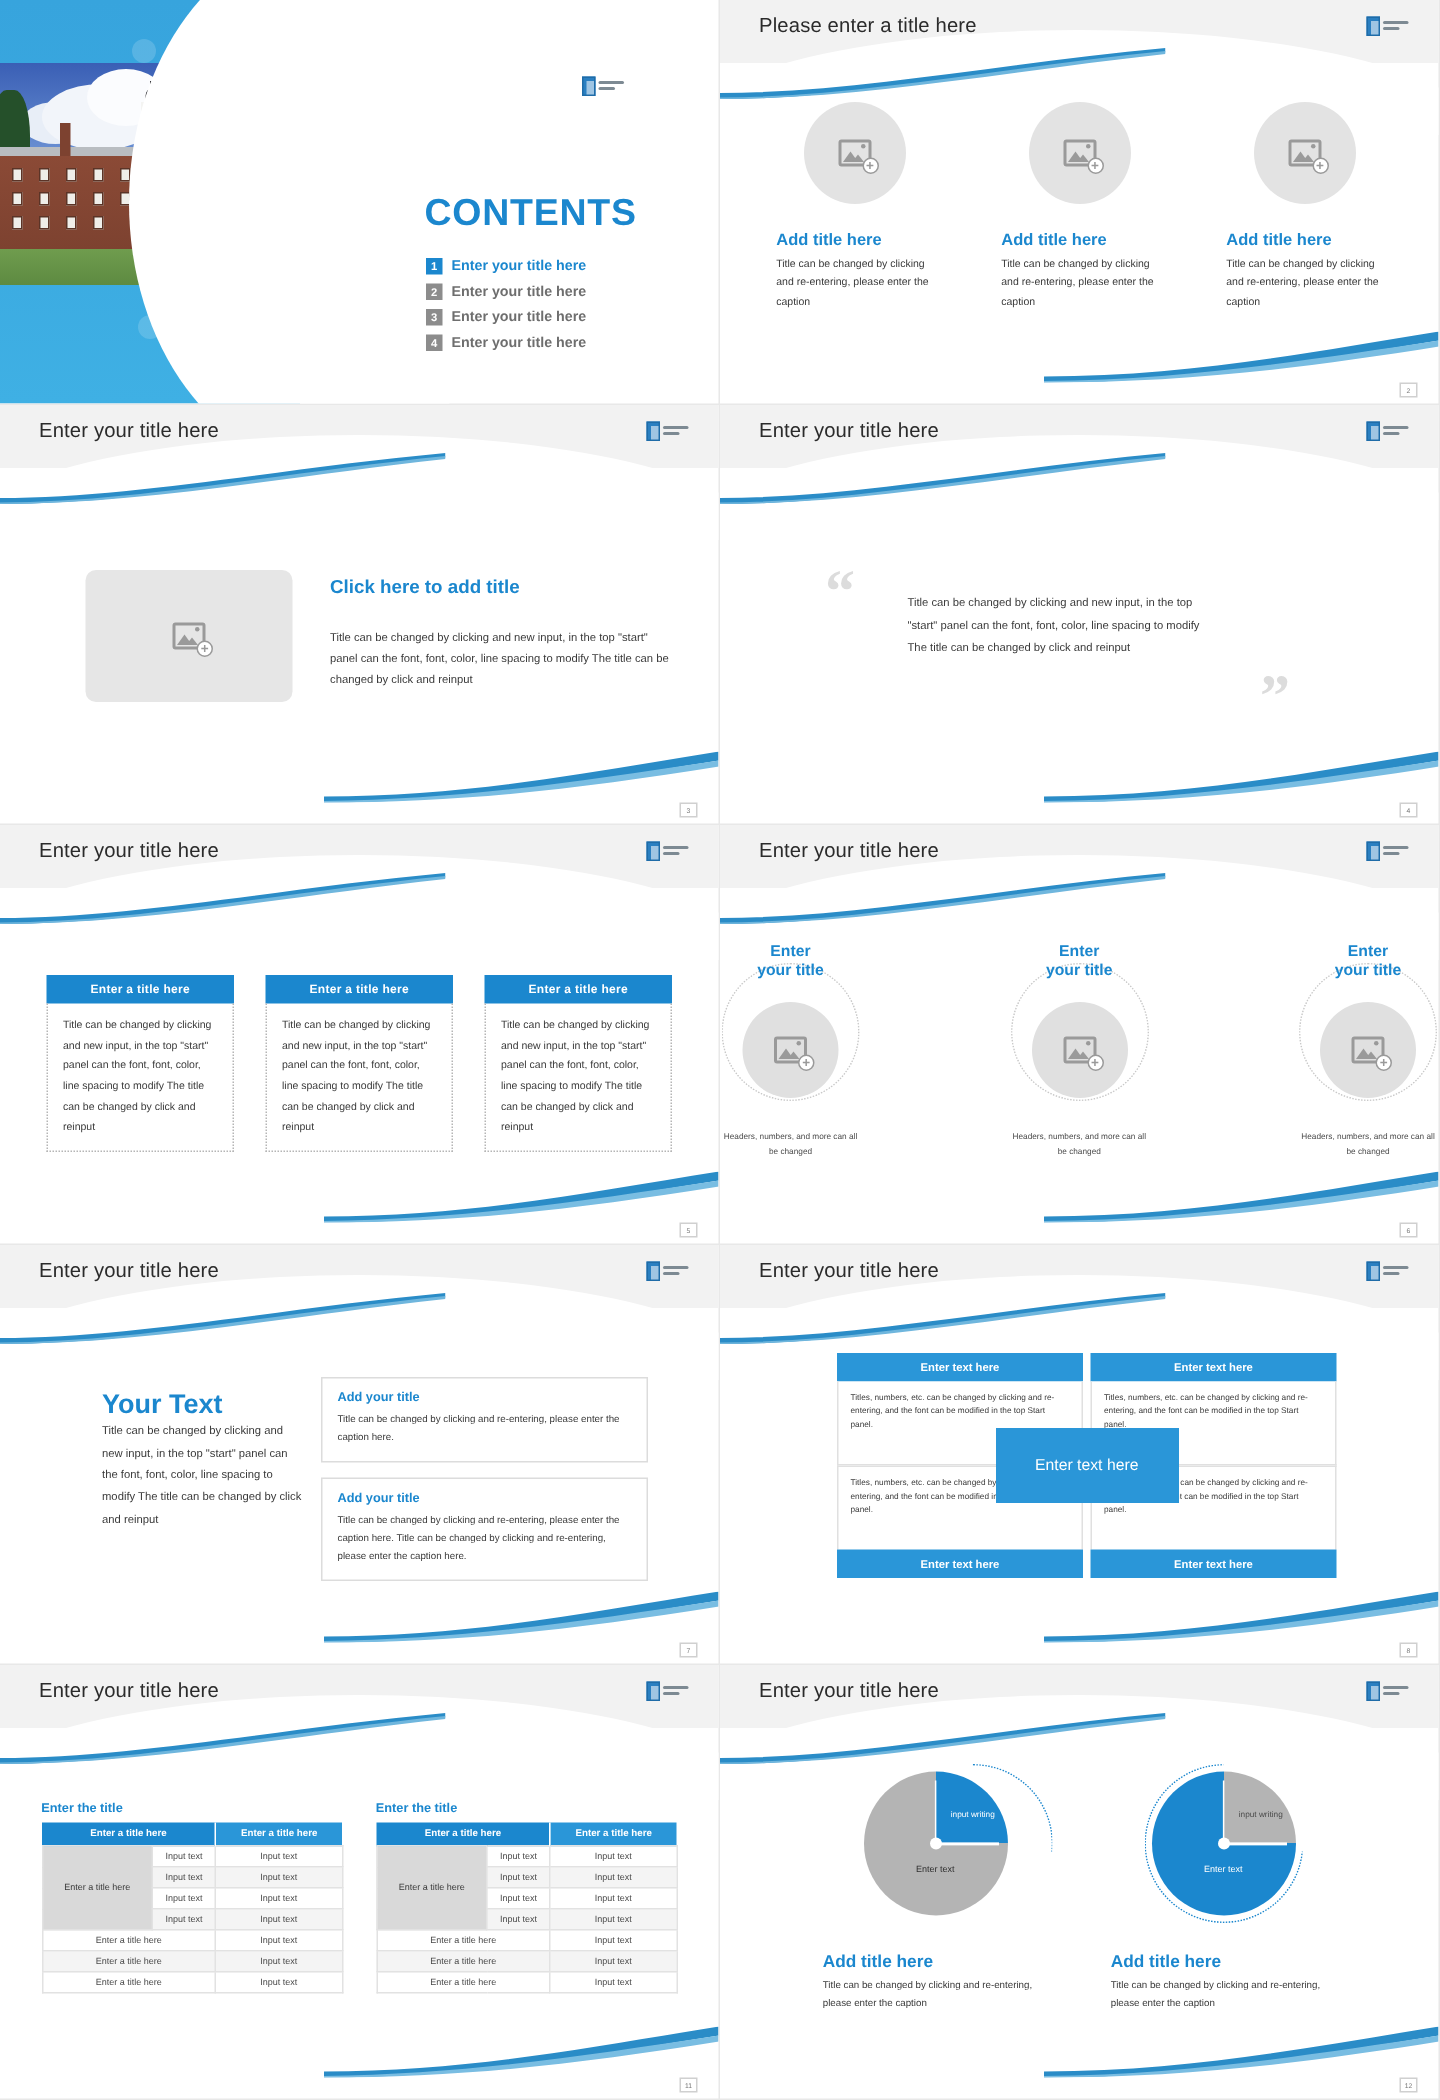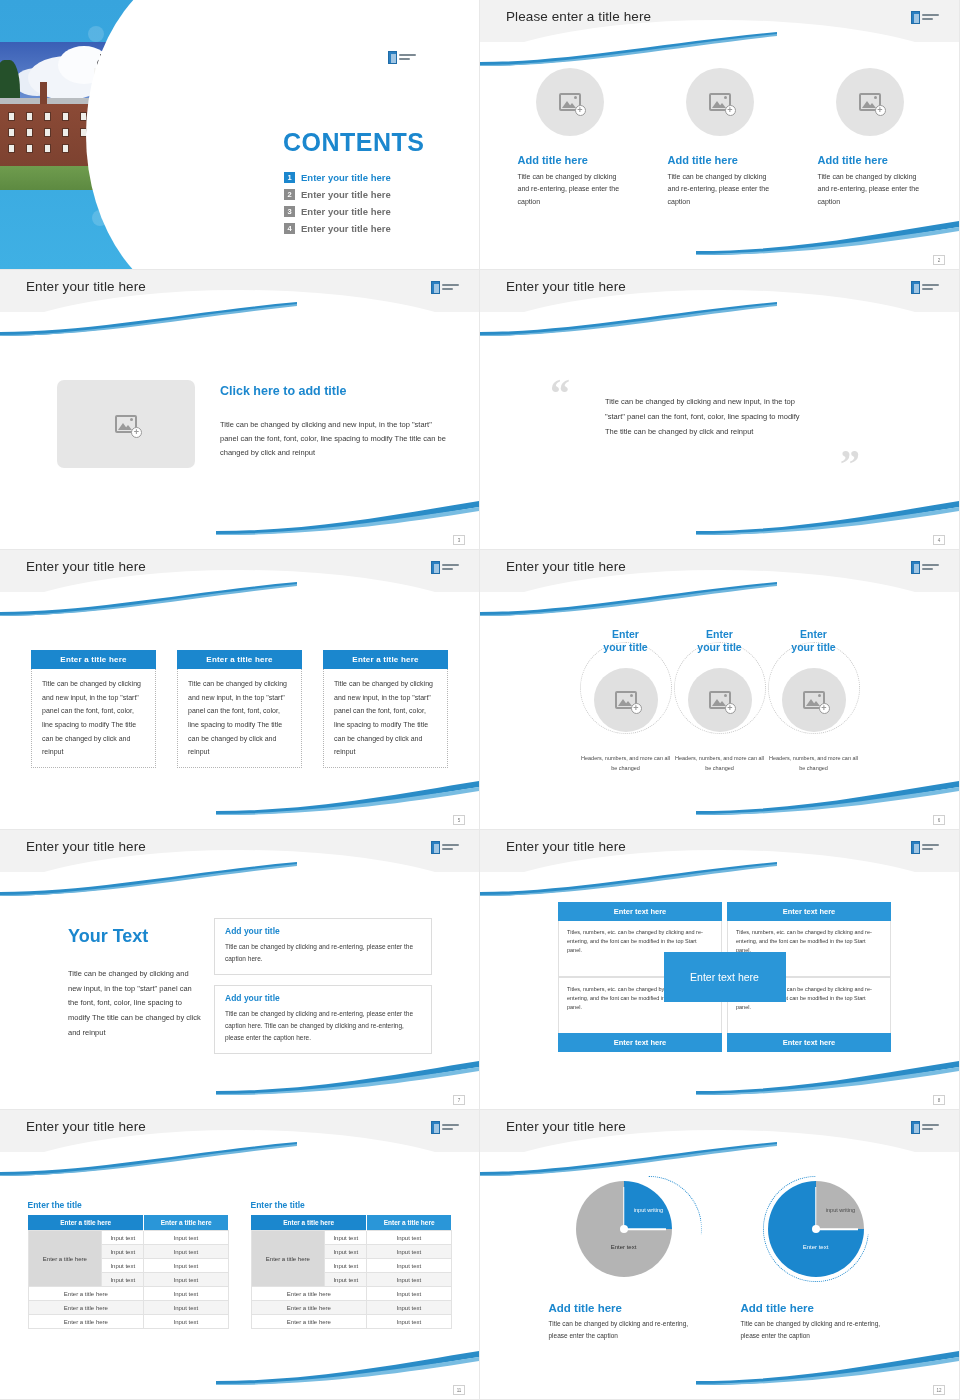--- a/index.html
+++ b/index.html
@@ -159,37 +159,37 @@
   .s5-head {
     background:#1b87ce; color:#fff; font-size:8px; font-weight:700;
     text-align:center; padding:5px 0; letter-spacing:.2px;
   }
   .s5-body {
     border-left:1px dotted #b5b5b5; border-right:1px dotted #b5b5b5; border-bottom:1px dotted #b5b5b5;
     padding:8px 10px; font-size:7px; line-height:1.95; color:#3a3a3a;
   }
 
   
-  .s6-cols { position:absolute; left:0; top:78px; width:100%; display:flex; justify-content:center; }
+  .s6-cols { position:absolute; left:0; top:78px; width:100%; display:flex; justify-content:space-between; }
   .s6-col { width:94px; text-align:center; position:relative; }
   .s6-h { font-size:10.5px; font-weight:700; color:#1b87ce; line-height:1.25; position:relative; z-index:3; }
   .s6-ring {
     position:absolute; left:50%; top:14px; transform:translateX(-50%);
     width:92px; height:92px; border-radius:50%; border:1px dotted #c9c9c9;
   }
   .s6-circ {
     width:64px; height:64px; border-radius:50%; background:#e0e0e0;
     margin:14px auto 0 auto; display:flex; align-items:center; justify-content:center;
     position:relative; z-index:2;
   }
   .s6-cap { font-size:5.5px; line-height:1.8; color:#4a4a4a; margin-top:22px; position:relative; z-index:3; }
 
   
   .s7-left { position:absolute; left:68px; top:96px; width:135px; }
-  .s7-big { font-size:18px; font-weight:700; color:#1b87ce; margin-bottom:20px; }
+  .s7-big { font-size:18px; font-weight:700; color:#1b87ce; margin-bottom:0; }
   .s7-p { font-size:7.5px; line-height:1.95; color:#3a3a3a; }
   .s7-right { position:absolute; left:214px; top:88px; width:218px; }
   .s7-card { border:1px solid #dcdcdc; padding:7px 10px 9px 10px; position:relative; background:#fff; }
   .s7-card + .s7-card { margin-top:10px; }
   .s7-card h4 { font-size:8.5px; font-weight:700; color:#1b87ce; margin-bottom:5px; }
   .s7-card p { font-size:6.5px; line-height:1.85; color:#3a3a3a; }
 
   
   .s8-wrap { position:absolute; left:78px; top:72px; width:333px; }
   .s8-grid { display:grid; grid-template-columns:1fr 1fr; gap:0 5px; }

